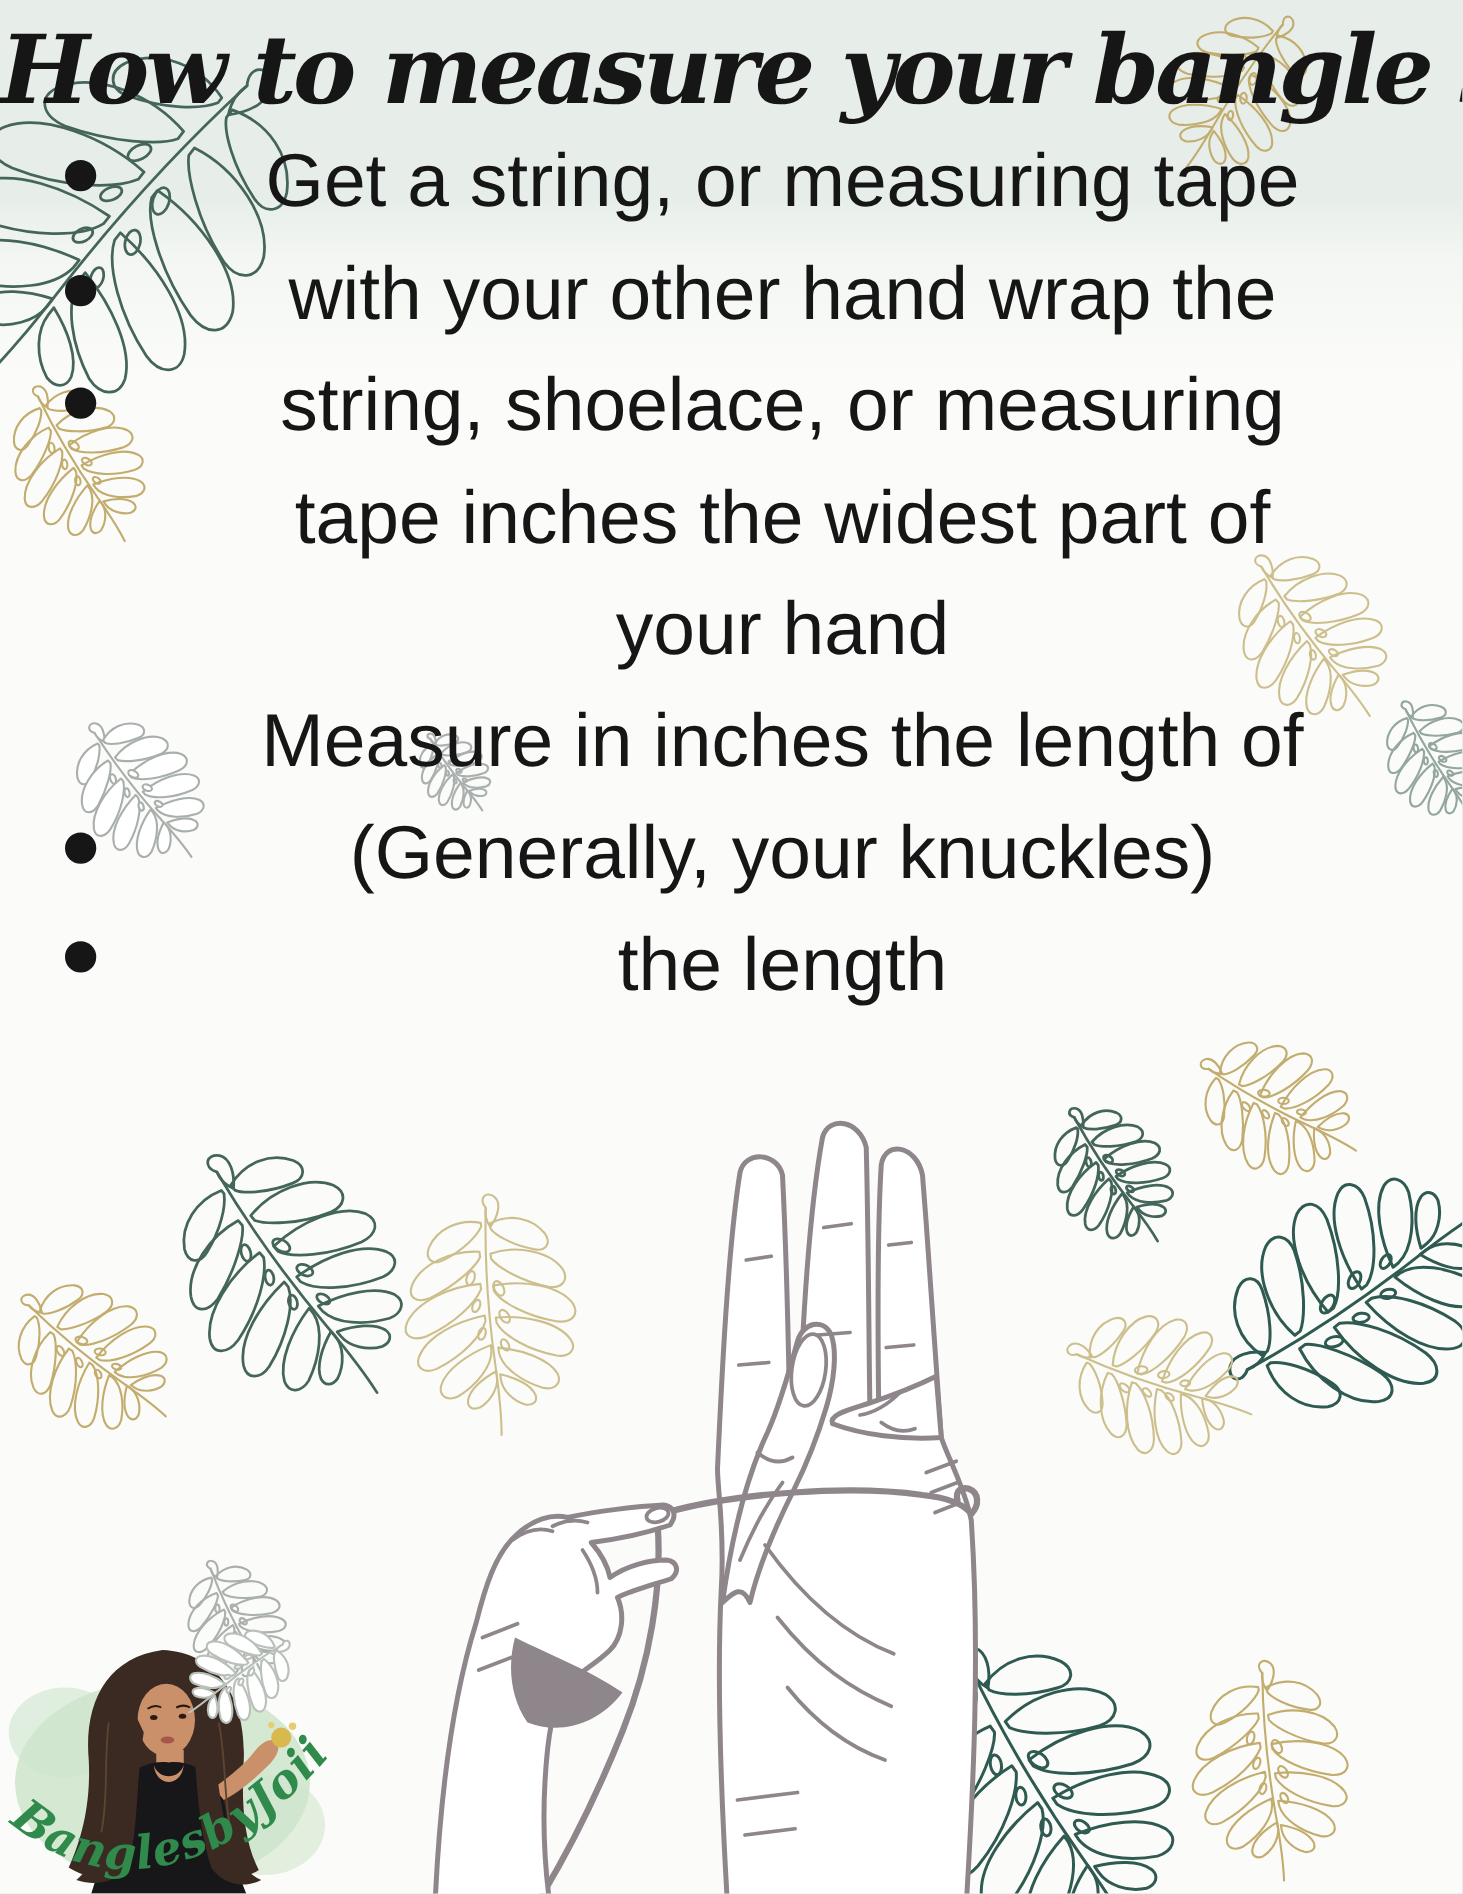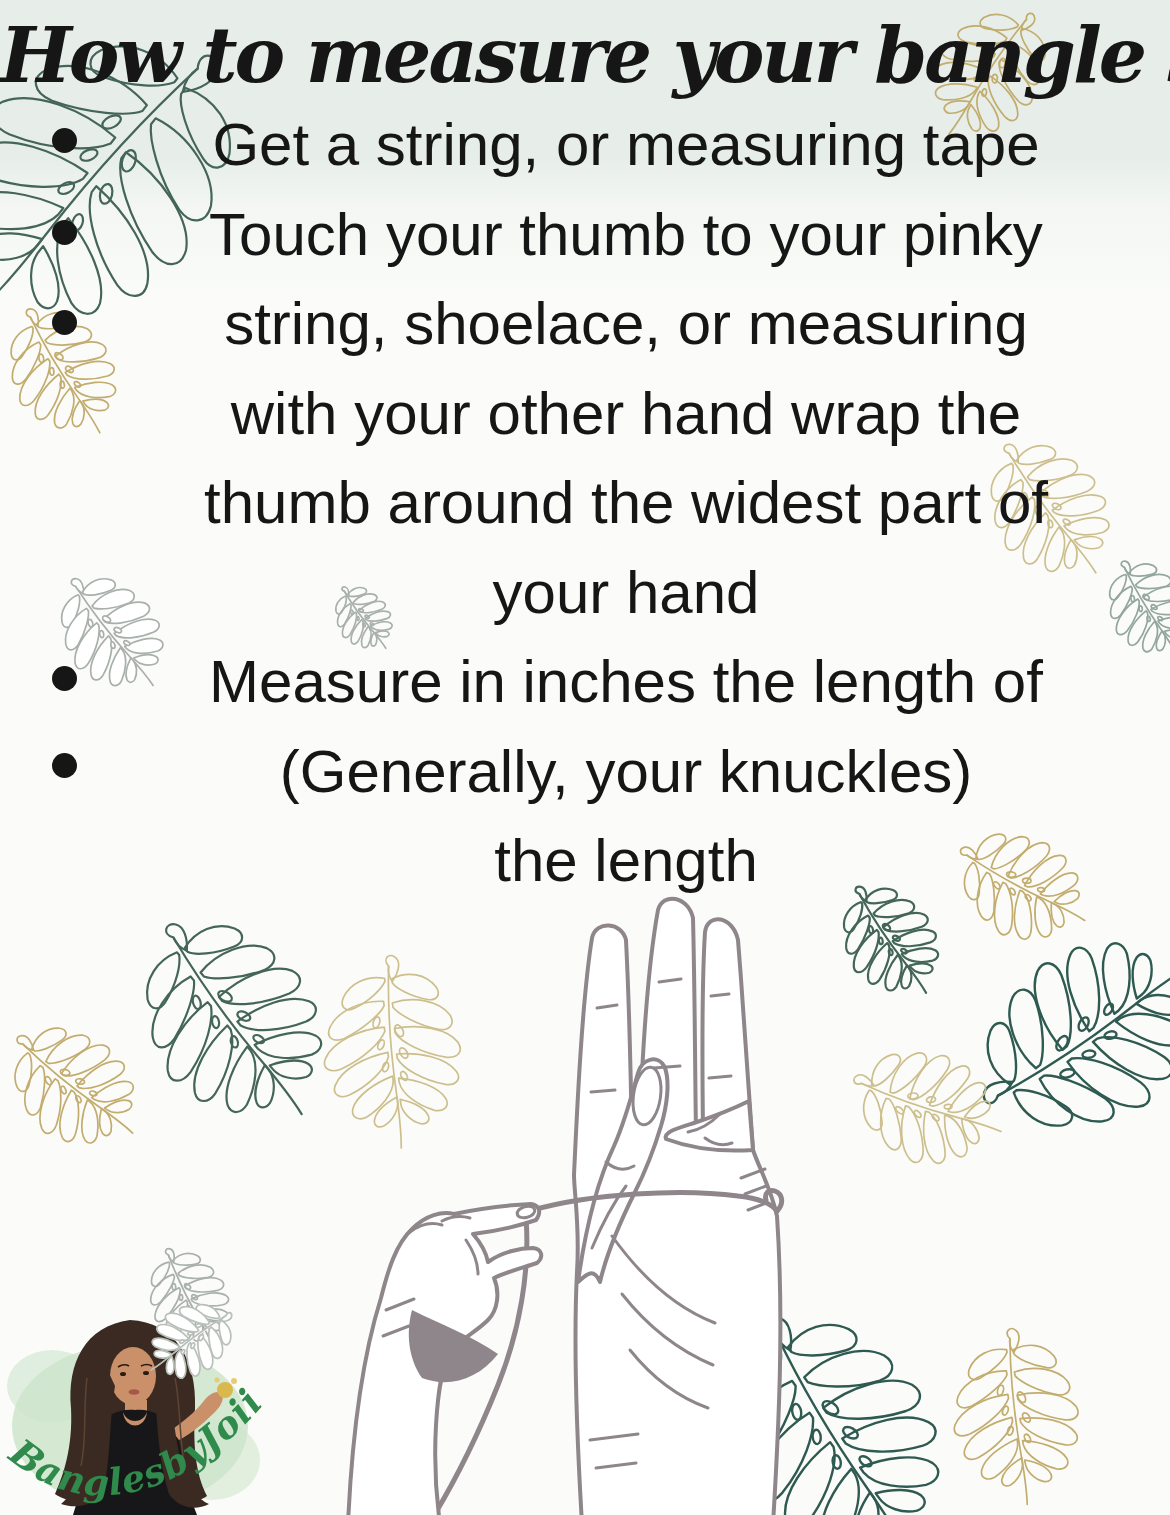--- a/index.html
+++ b/index.html
@@ -104,24 +104,23 @@
 
   <div class="bullet b1"></div>
   <div class="bullet b2"></div>
   <div class="bullet b3"></div>
   <div class="bullet b4"></div>
   <div class="bullet b5"></div>
 
   <div class="title">How to measure your bangle size</div>
   <div class="lines">
     <div>Get a string, or measuring tape</div>
-    <div>Touch your thumb to your pinky</div>
+    <div>with your other hand wrap the</div>
     <div>string, shoelace, or measuring</div>
-    <div>with your other hand wrap the</div>
-    <div>thumb around the widest part of</div>
+    <div>tape inches the widest part of</div>
     <div>your hand</div>
     <div>Measure in inches the length of</div>
     <div>(Generally, your knuckles)</div>
     <div>the length</div>
   </div>
 
   <svg class="layer" style="left:290px; top:880px; width:580px; height:636px;" viewBox="0 0 580 636" aria-hidden="true">
 
     <path class="string" d="M236,338 C240,390 230,450 208,505 C190,550 166,600 140,642"></path>
 

